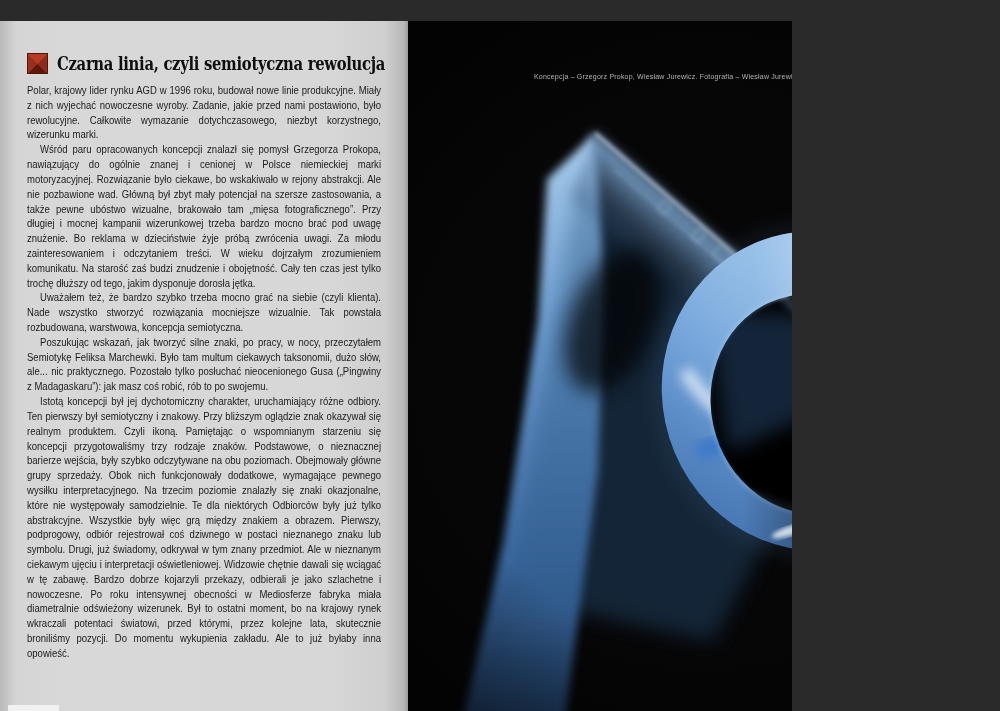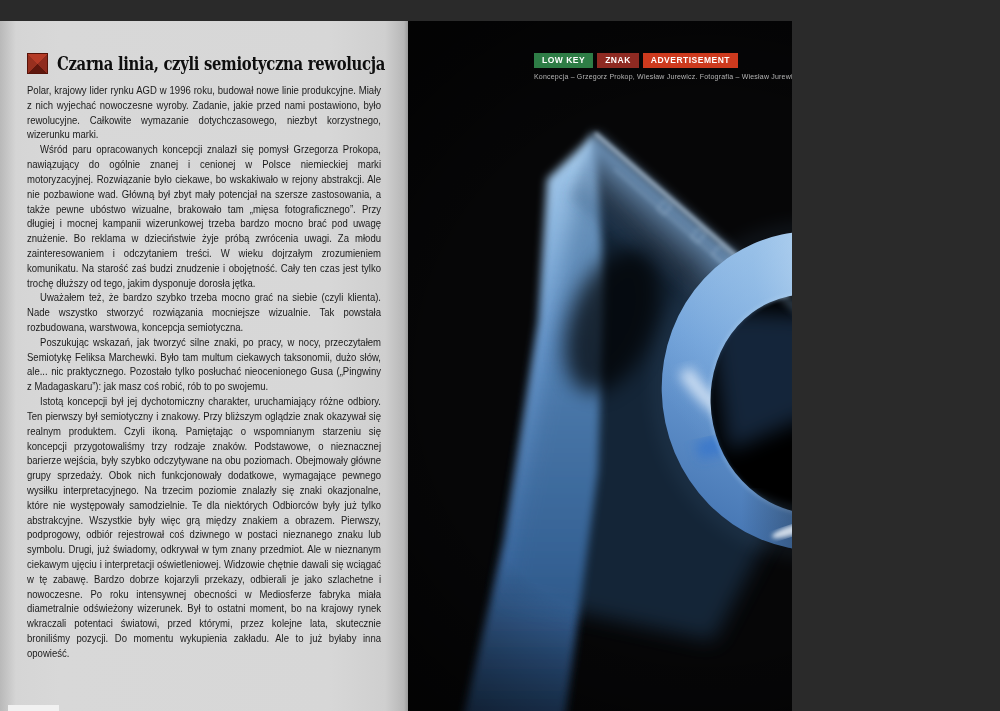--- a/index.html
+++ b/index.html
@@ -177,22 +177,17 @@
           <path d="M280,405 A131,137 0 0 1 430,505" stroke="#3575cc" stroke-width="18" fill="none" opacity="0.8" filter="url(#b6)"></path>
         </g>
         <ellipse cx="403" cy="383" rx="100" ry="110" transform="rotate(-12 403 383)" fill="none" stroke="#bcd9f2" stroke-width="2.5" opacity="0.5" filter="url(#b2)"></ellipse>
         <rect width="592" height="711" fill="url(#gDarkLR)"></rect>
         <ellipse cx="385" cy="509" rx="22" ry="5" transform="rotate(-18 385 509)" fill="#f2f7fc" opacity="0.8" filter="url(#b2)"></ellipse>
       </g>
 
       <rect width="592" height="711" fill="url(#gVign)"></rect>
     </svg>
 
-    <div class="tags" id="tags-row">
-        <span class="tag" style="background: rgb(46, 125, 70);">LOW KEY</span>
-        <span class="tag" style="background: rgb(142, 42, 34);">ZNAK</span>
-        <span class="tag" style="background: rgb(205, 58, 30);">ADVERTISEMENT</span>
-      </div>
     <div class="caption">Koncepcja – Grzegorz Prokop, Wiesław Jurewicz. Fotografia – Wiesław Jurewicz, Tomasz Zieliński. Dla: Polar S.A.</div>
     <div class="pageno-right">186</div>
   </div>
 
 </div>
 
 </body></html>

